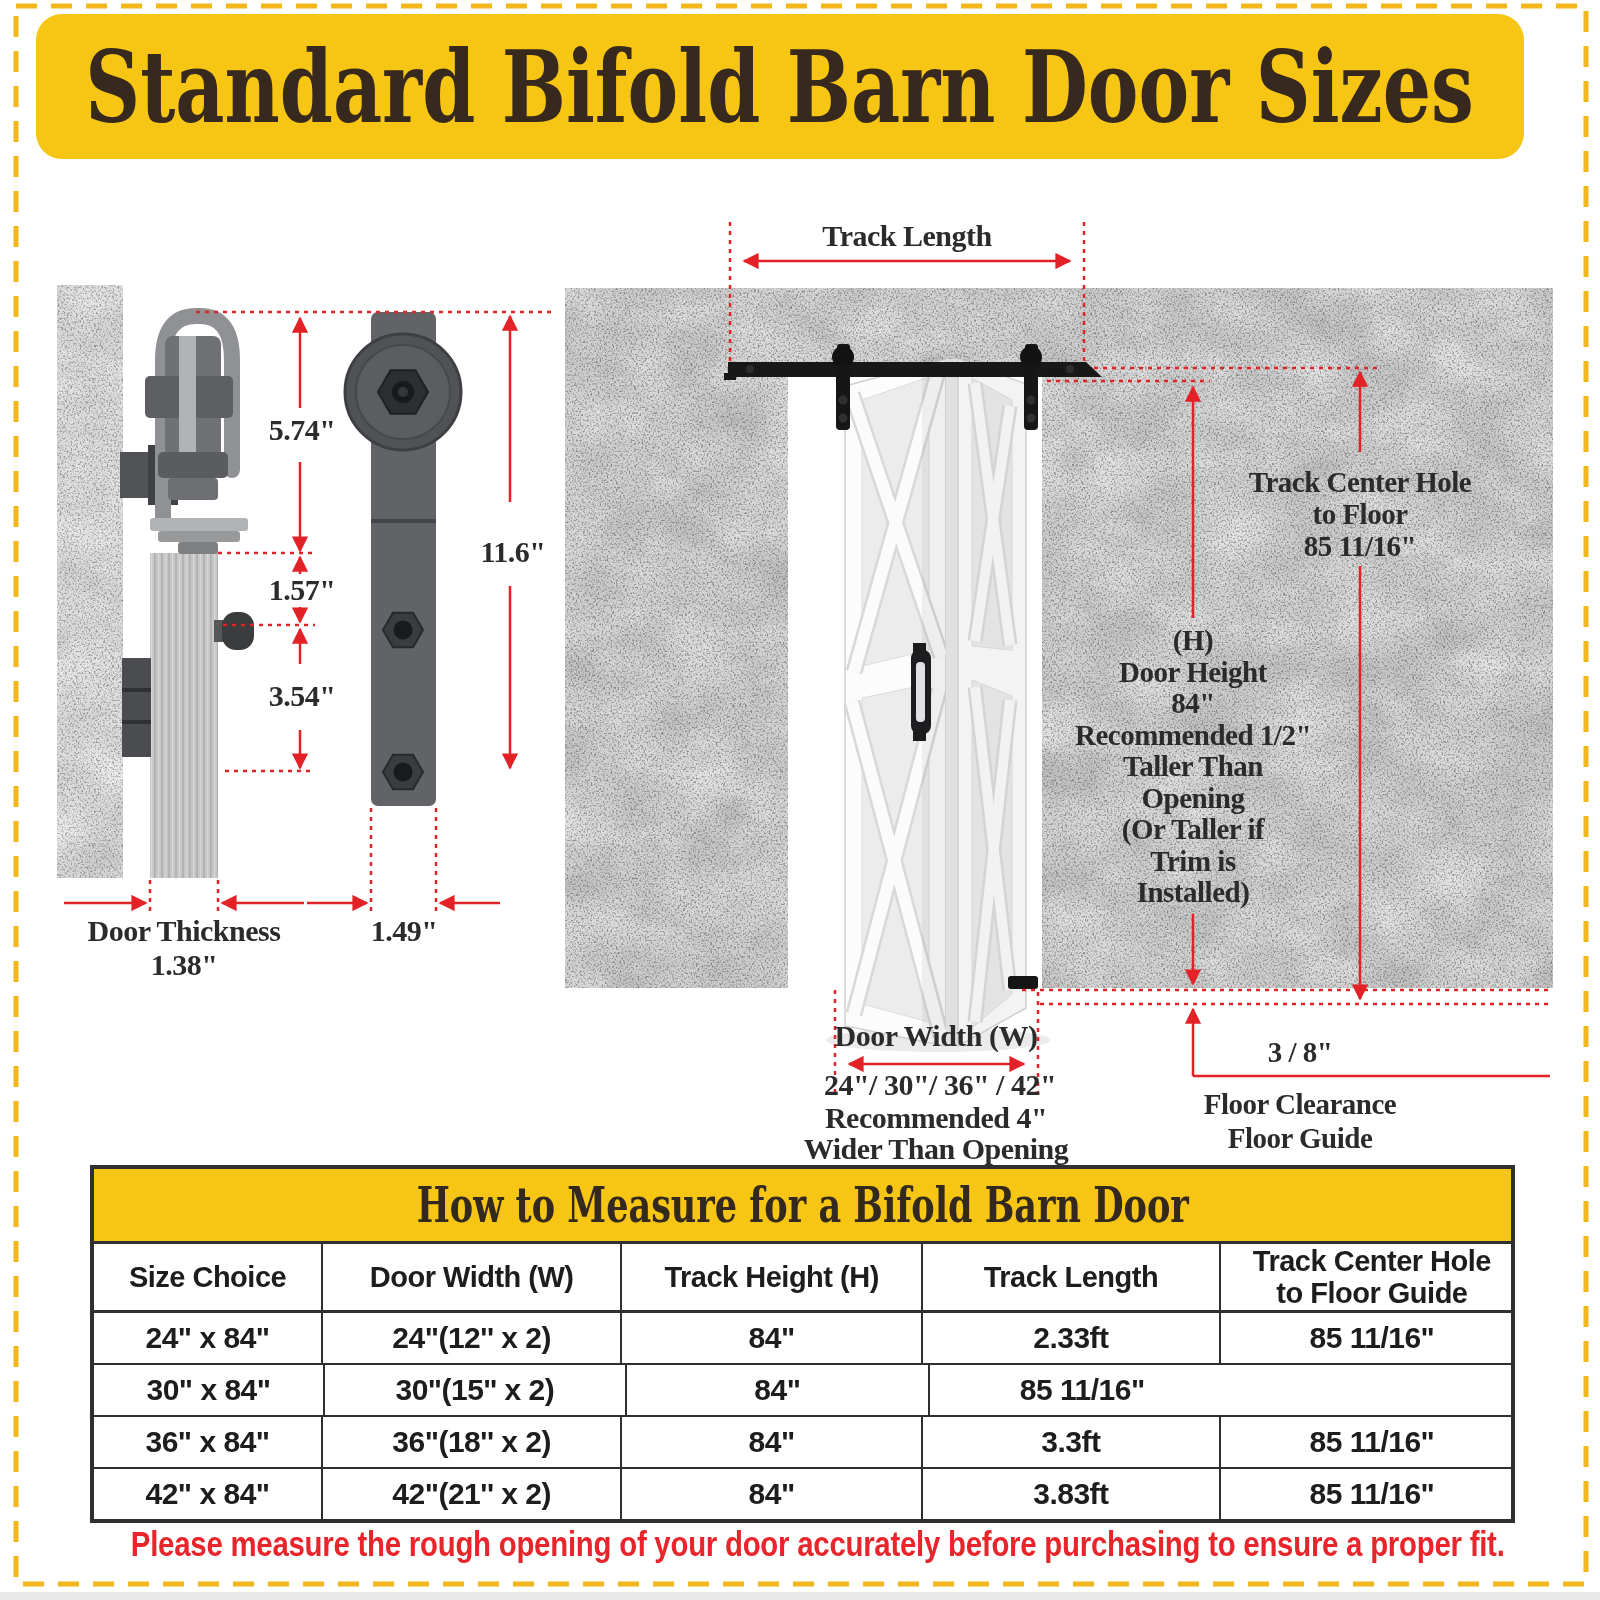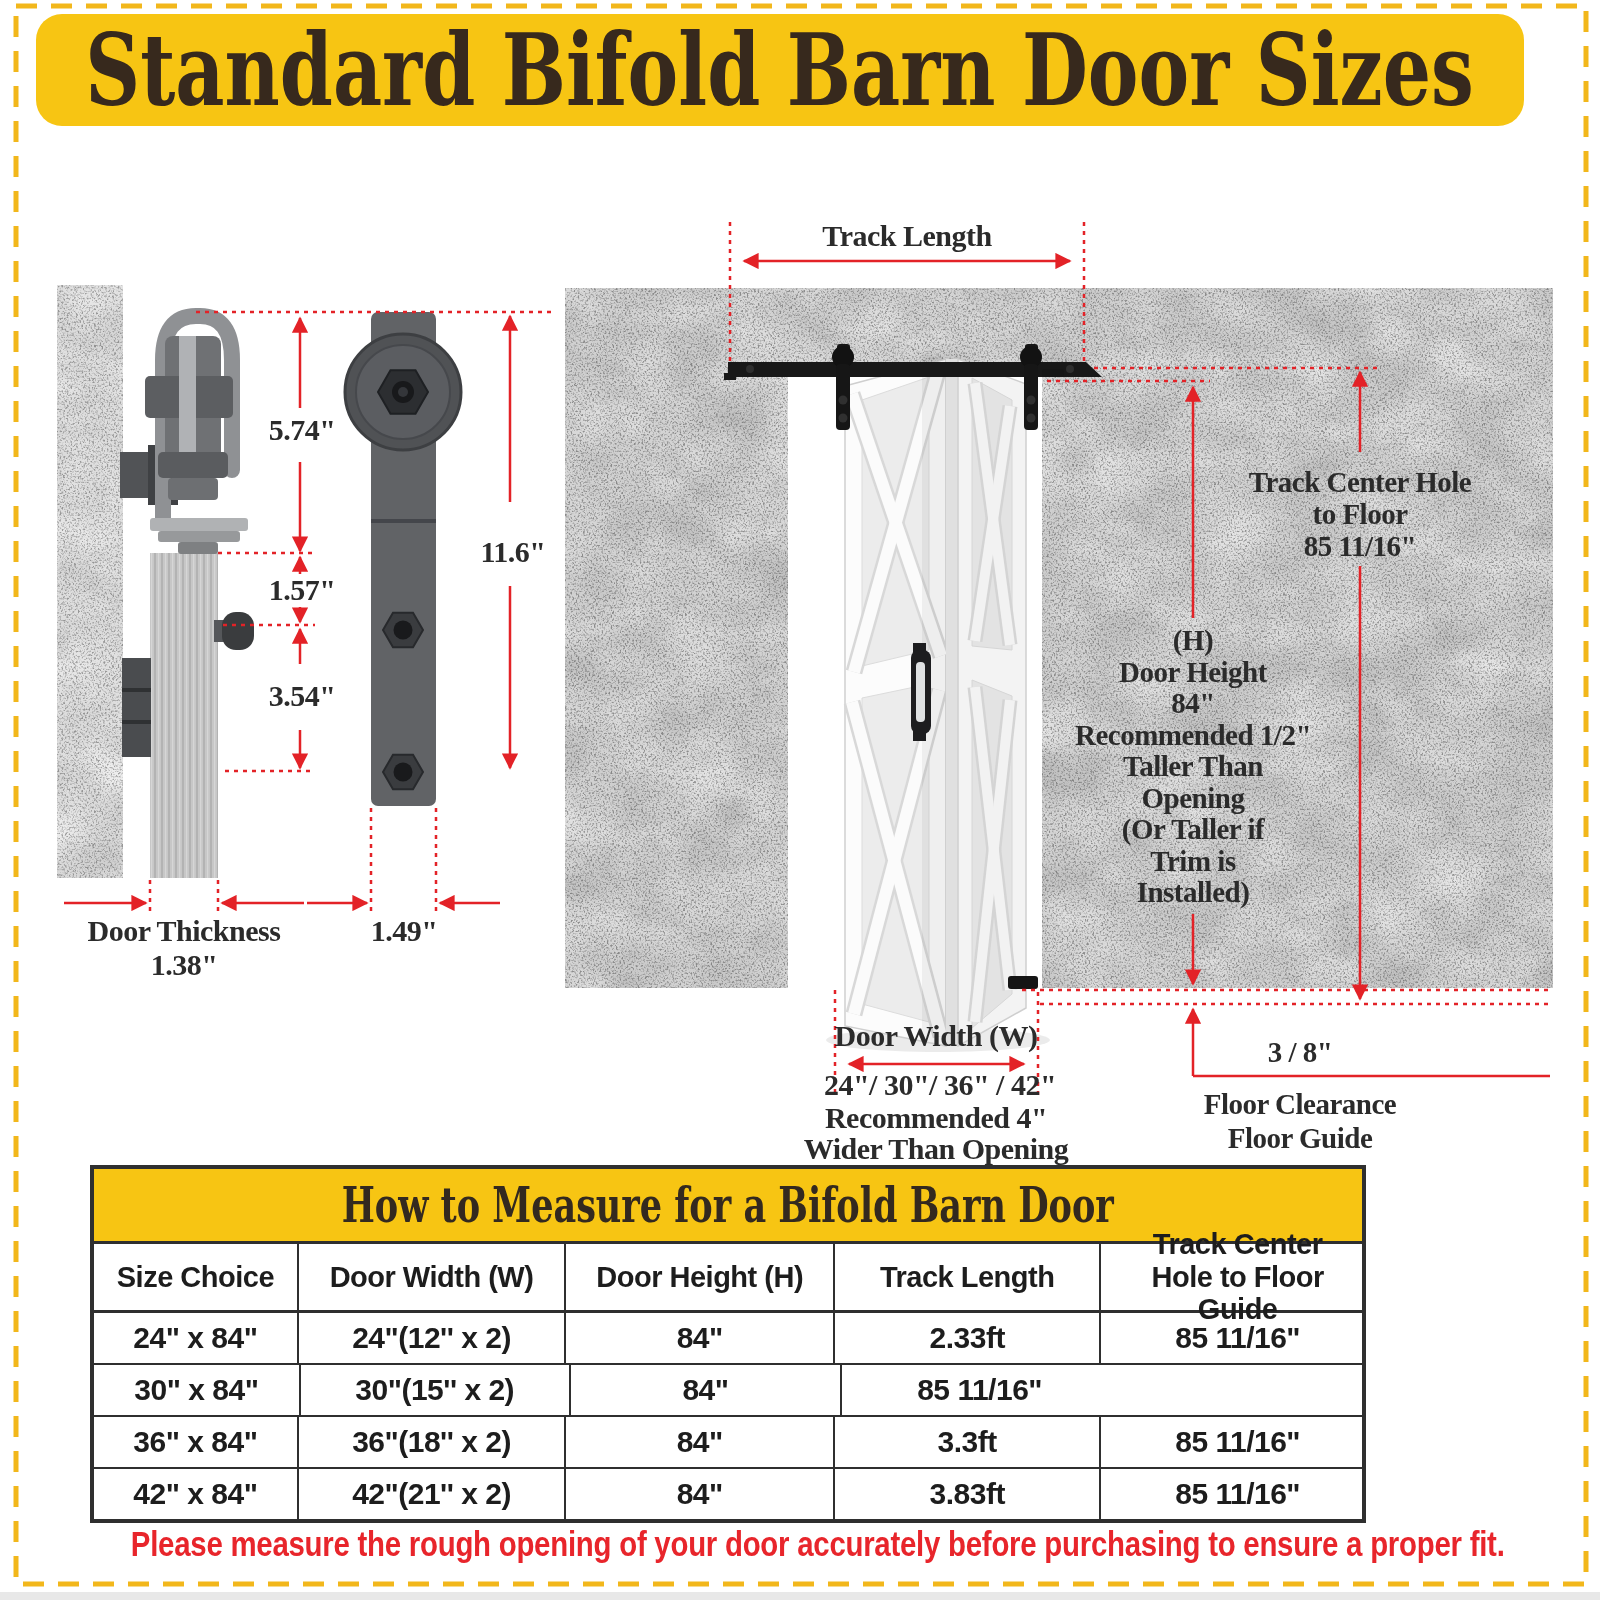--- a/index.html
+++ b/index.html
@@ -1,33 +1,33 @@
 <!DOCTYPE html>
 <html><head>
 <meta charset="utf-8">
 <style>
   html,body{margin:0;padding:0;background:#ffffff;}
   .page{position:relative;width:1600px;height:1600px;background:#ffffff;overflow:hidden;
         font-family:"Liberation Sans",sans-serif;}
   .scene-svg{position:absolute;left:0;top:0;width:1600px;height:1600px;z-index:1;}
 
   
-  .banner{position:absolute;left:36px;top:14px;width:1488px;height:112px;background:#F7C513;
+  .banner{position:absolute;left:36px;top:14px;width:1488px;height:145px;background:#F7C513;
           border-radius:26px;z-index:2;display:flex;align-items:center;justify-content:center;}
   .banner-title{font-family:"DejaVu Serif",serif;font-weight:bold;font-size:100px;color:#37291D;
           white-space:nowrap;transform:scaleX(0.76);transform-origin:50% 50%;letter-spacing:0px;}
 
   
   .svg-lbl{font-family:"Liberation Serif",serif;font-weight:bold;fill:#2b2b2b;font-size:30px;letter-spacing:-0.5px;}
   .svg-sm{font-family:"Liberation Serif",serif;font-weight:bold;fill:#2b2b2b;font-size:29px;letter-spacing:-0.5px;}
   .rl{stroke:#E32227;stroke-width:2.5;fill:none;}
   .rd{stroke:#E32227;stroke-width:2.5;fill:none;stroke-dasharray:4 5;}
 
   
-  .size-table{position:absolute;left:90px;top:1165px;width:1276px;height:358px;z-index:2;
+  .size-table{position:absolute;left:90px;top:1165px;width:1425px;height:358px;z-index:2;
           background:#ffffff;border:4px solid #2F2F2F;display:flex;flex-direction:column;box-sizing:border-box;}
   .t-title{height:72px;flex:0 0 72px;background:#F7C513;border-bottom:3px solid #2F2F2F;
           display:flex;align-items:center;justify-content:center;}
   .t-title span{font-family:"DejaVu Serif",serif;font-weight:bold;font-size:48px;color:#33291F;
           white-space:nowrap;transform:scaleX(0.73);}
   .t-head{height:66px;flex:0 0 66px;display:flex;border-bottom:3px solid #2F2F2F;}
   .t-row{flex:1;display:flex;border-bottom:2px solid #2F2F2F;}
   .t-row:last-child{border-bottom:none;}
   .tc{display:flex;align-items:center;justify-content:center;text-align:center;box-sizing:border-box;
           border-right:2px solid #2F2F2F;padding:0 8px;color:#1d1d1d;}
@@ -314,21 +314,21 @@
     <span class="banner-title">Standard Bifold Barn Door Sizes</span>
   </div>
 
   <div class="size-table">
     <div class="t-title">
       <span>How to Measure for a Bifold Barn Door</span>
     </div>
     <div class="t-head">
       <div class="tc c0">Size Choice</div>
       <div class="tc c1">Door Width (W)</div>
-      <div class="tc c2">Door Height (H)</div>
+      <div class="tc c2">Track Height (H)</div>
       <div class="tc c3">Track Length</div>
       <div class="tc c4">Track Center Hole to Floor Guide</div>
     </div>
     <div class="t-row">
       <div class="tc c0">24" x 84"</div>
       <div class="tc c1">24"(12'' x 2)</div>
       <div class="tc c2">84"</div>
       <div class="tc c3">2.33ft</div>
       <div class="tc c4">85 11/16"</div>
     </div>

